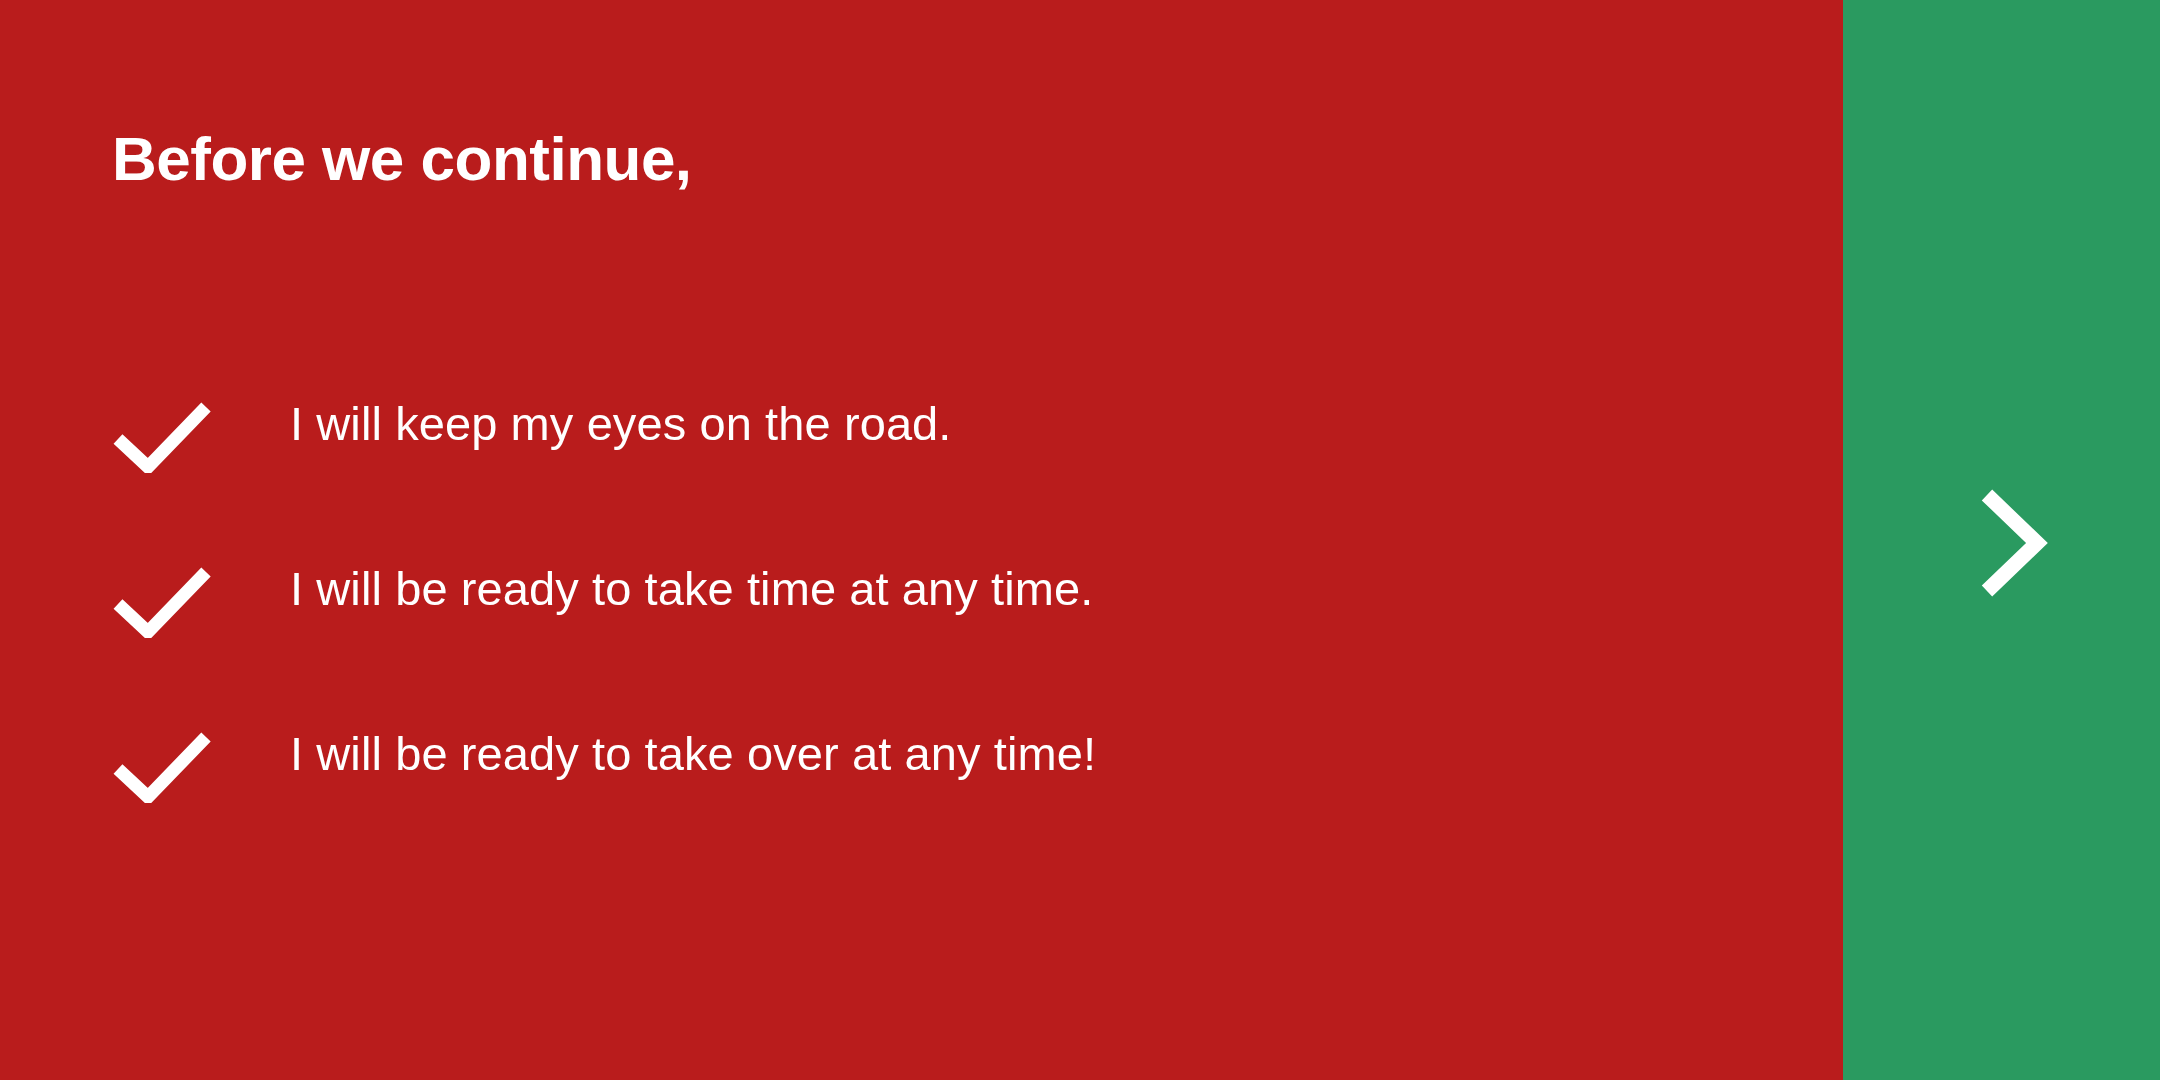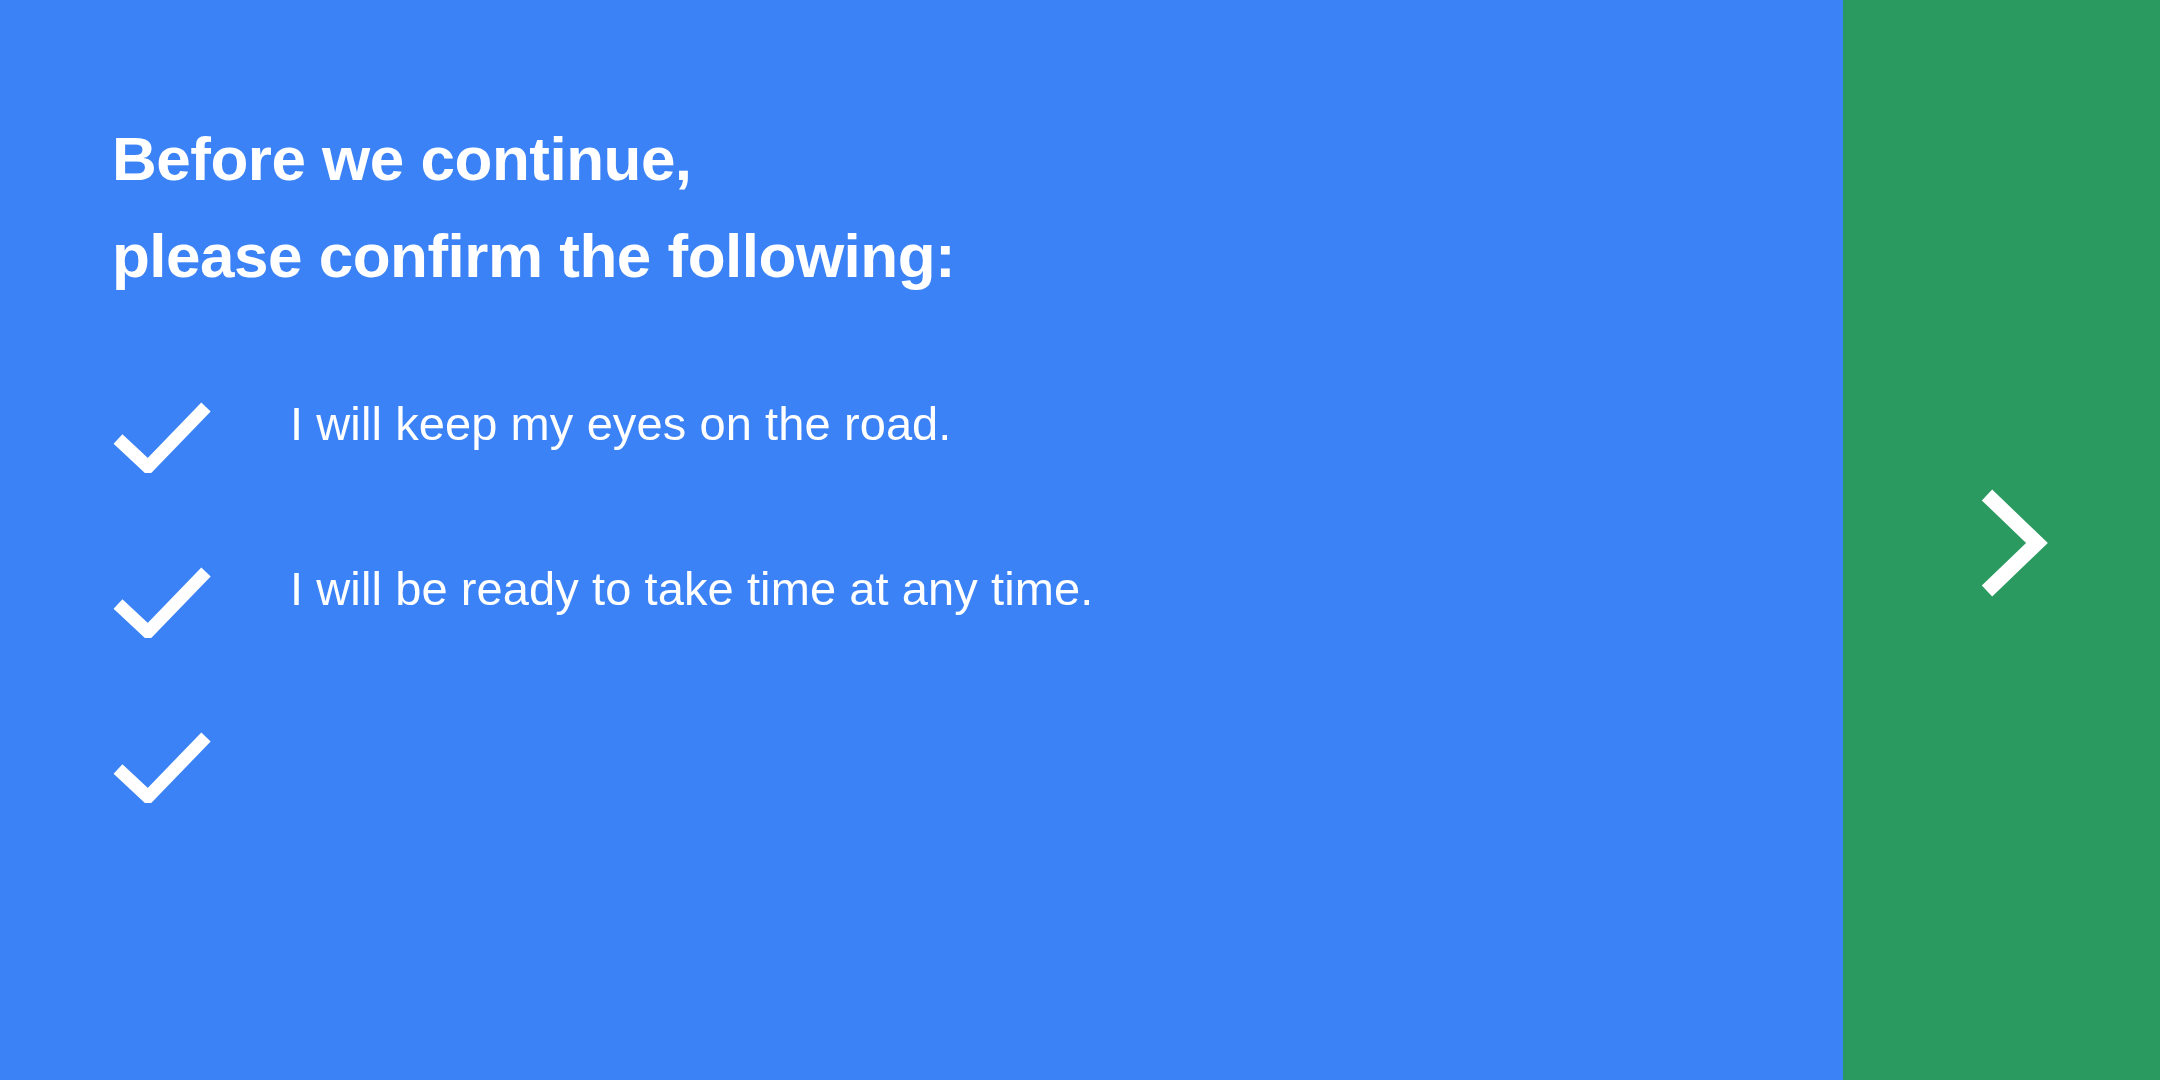--- a/index.html
+++ b/index.html
@@ -23,21 +23,21 @@
     height:1080px;
     display:flex;
     align-items:stretch;
   }
 
   
   #main-panel {
     position:relative;
     width:1843px;
     height:1080px;
-    background:#3b82f6;
+    background:#b91c1c;
     flex:0 0 1843px;
   }
 
   #heading {
     position:absolute;
     left:112px;
     top:110px;
     color:#ffffff;
     font-weight:bold;
     font-size:62px;
@@ -105,21 +105,20 @@
 </style>
 </head>
 <body>
 
 <div id="screen">
 
   <div id="main-panel">
 
     <div id="heading">
       <span class="hl">Before we continue,</span>
-      <span class="hl">please confirm the following:</span>
     </div>
 
     <div id="checklist">
 
       <div class="check-row">
         <span class="check-icon">
           <svg width="100" height="72" viewBox="0 0 100 72" aria-hidden="true">
             <path d="M6 38 L36 66 L94 6" fill="none" stroke="#ffffff" stroke-width="13" stroke-linecap="butt" stroke-linejoin="miter"></path>
           </svg>
         </span>
@@ -134,20 +133,21 @@
         </span>
         <span class="check-label">I will be ready to take time at any time.</span>
       </div>
 
       <div class="check-row">
         <span class="check-icon">
           <svg width="100" height="72" viewBox="0 0 100 72" aria-hidden="true">
             <path d="M6 38 L36 66 L94 6" fill="none" stroke="#ffffff" stroke-width="13" stroke-linecap="butt" stroke-linejoin="miter"></path>
           </svg>
         </span>
+        <span class="check-label">I will be ready to take over at any time!</span>
       </div>
 
     </div>
   </div>
 
   <div id="next-panel">
     <button id="next-button" aria-label="Next">
       <span>
         <svg width="72" height="112" viewBox="0 0 72 112" aria-hidden="true">
           <path d="M10 8 L60 56 L10 104" fill="none" stroke="#ffffff" stroke-width="15" stroke-linecap="butt" stroke-linejoin="miter"></path>

